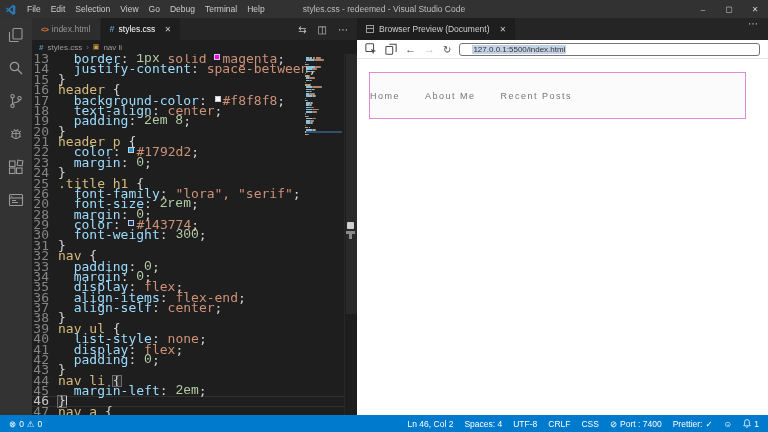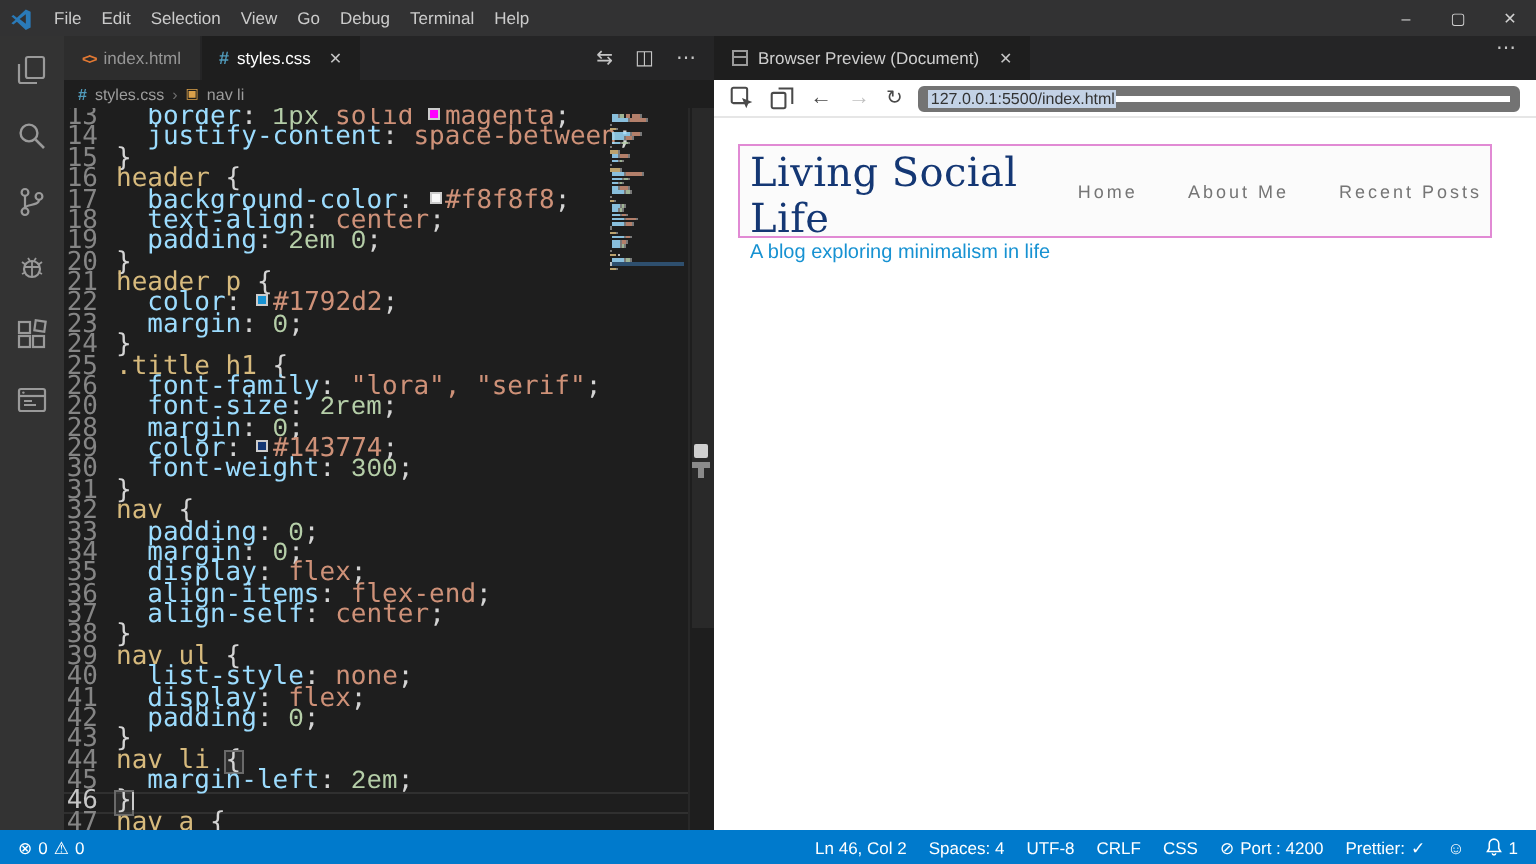--- a/index.html
+++ b/index.html
@@ -85,22 +85,22 @@
   .panel-more { margin-left:auto; color:#c5c5c5; padding-right:10px; font-size:10px; }
 
   .browser-toolbar {
     height:19px; background:#ffffff; border-bottom:1px solid #e6e6e6;
     display:flex; align-items:center; gap:8px; padding:0 8px; flex-shrink:0; color:#4a4a4a;
   }
   .nav-arrow { font-size:11px; line-height:1; color:#4a4a4a; }
   .nav-arrow.disabled { color:#c0c0c0; }
   .refresh-ico { font-size:10px; color:#4a4a4a; }
   .url-bar {
-    flex:1; height:13px; border:5px solid #737373; border-radius:3px;
-    display:flex; align-items:center; padding:0 0; font-size:8px; color:#333333; background:#ffffff;
+    flex:1; height:13px; border:1px solid #737373; border-radius:3px;
+    display:flex; align-items:center; padding:0 12px; font-size:8px; color:#333333; background:#ffffff;
   }
   .url-sel { background:#c3d2e6; padding:0 1px; }
 
   .page { flex:1; background:#ffffff; position:relative; overflow:hidden; }
   .site-header {
     position:absolute; left:12px; right:22px; top:13px; height:47px;
     background:#fbfbfb; border:1px solid #e18ad4;
     display:flex; justify-content:space-between;
   }
   .site-title-block { padding:2px 0 0 5px; }
@@ -132,20 +132,21 @@
     <div class="menus" id="menus">
         <span>File</span>
         <span>Edit</span>
         <span>Selection</span>
         <span>View</span>
         <span>Go</span>
         <span>Debug</span>
         <span>Terminal</span>
         <span>Help</span>
       </div>
+    <div class="win-title">styles.css - redeemed - Visual Studio Code</div>
     <div class="win-controls">
       <span>–</span>
       <span>▢</span>
       <span>✕</span>
     </div>
   </div>
 
   <div class="main">
 
     <div class="activitybar">
@@ -415,21 +416,21 @@
           <div class="scroll-thumb"></div>
           <div class="sash-deco1"></div>
           <div class="sash-deco2"></div>
         </div>
       <div class="code-line"><span class="gutter">13</span><span class="tk-pun">  </span><span class="tk-prop">border</span><span class="tk-pun">: </span><span class="tk-num">1px</span><span class="tk-pun"> </span><span class="tk-val">solid</span><span class="tk-pun"> </span><span class="swatch" style="background: rgb(255, 0, 255);"></span><span class="tk-val">magenta</span><span class="tk-pun">;</span></div>
           <div class="code-line"><span class="gutter">14</span><span class="tk-pun">  </span><span class="tk-prop">justify-content</span><span class="tk-pun">: </span><span class="tk-val">space-between</span><span class="tk-pun">;</span></div>
           <div class="code-line"><span class="gutter">15</span><span class="tk-pun">}</span></div>
           <div class="code-line"><span class="gutter">16</span><span class="tk-sel">header</span><span class="tk-pun"> {</span></div>
           <div class="code-line"><span class="gutter">17</span><span class="tk-pun">  </span><span class="tk-prop">background-color</span><span class="tk-pun">: </span><span class="swatch" style="background: rgb(248, 248, 248);"></span><span class="tk-val">#f8f8f8</span><span class="tk-pun">;</span></div>
           <div class="code-line"><span class="gutter">18</span><span class="tk-pun">  </span><span class="tk-prop">text-align</span><span class="tk-pun">: </span><span class="tk-val">center</span><span class="tk-pun">;</span></div>
-          <div class="code-line"><span class="gutter">19</span><span class="tk-pun">  </span><span class="tk-prop">padding</span><span class="tk-pun">: </span><span class="tk-num">2em 0</span><span class="tk-pun">;</span></div>
+          <div class="code-line"><span class="gutter">19</span><span class="tk-pun">  </span><span class="tk-prop">padding</span><span class="tk-pun">: </span><span class="tk-num">2em 8</span><span class="tk-pun">;</span></div>
           <div class="code-line"><span class="gutter">20</span><span class="tk-pun">}</span></div>
           <div class="code-line"><span class="gutter">21</span><span class="tk-sel">header p</span><span class="tk-pun"> {</span></div>
           <div class="code-line"><span class="gutter">22</span><span class="tk-pun">  </span><span class="tk-prop">color</span><span class="tk-pun">: </span><span class="swatch" style="background: rgb(23, 146, 210);"></span><span class="tk-val">#1792d2</span><span class="tk-pun">;</span></div>
           <div class="code-line"><span class="gutter">23</span><span class="tk-pun">  </span><span class="tk-prop">margin</span><span class="tk-pun">: </span><span class="tk-num">0</span><span class="tk-pun">;</span></div>
           <div class="code-line"><span class="gutter">24</span><span class="tk-pun">}</span></div>
           <div class="code-line"><span class="gutter">25</span><span class="tk-sel">.title h1</span><span class="tk-pun"> {</span></div>
           <div class="code-line"><span class="gutter">26</span><span class="tk-pun">  </span><span class="tk-prop">font-family</span><span class="tk-pun">: </span><span class="tk-val">"lora", "serif"</span><span class="tk-pun">;</span></div>
           <div class="code-line"><span class="gutter">20</span><span class="tk-pun">  </span><span class="tk-prop">font-size</span><span class="tk-pun">: </span><span class="tk-num">2rem</span><span class="tk-pun">;</span></div>
           <div class="code-line"><span class="gutter">28</span><span class="tk-pun">  </span><span class="tk-prop">margin</span><span class="tk-pun">: </span><span class="tk-num">0</span><span class="tk-pun">;</span></div>
           <div class="code-line"><span class="gutter">29</span><span class="tk-pun">  </span><span class="tk-prop">color</span><span class="tk-pun">: </span><span class="swatch" style="background: rgb(20, 55, 116);"></span><span class="tk-val">#143774</span><span class="tk-pun">;</span></div>
@@ -476,24 +477,20 @@
         <span class="nav-arrow">←</span>
         <span class="nav-arrow disabled">→</span>
         <span class="refresh-ico">↻</span>
         <div class="url-bar">
           <span class="url-sel">127.0.0.1:5500/index.html</span>
         </div>
       </div>
 
       <div class="page">
         <div class="site-header">
-          <div class="site-title-block">
-            <h1 class="site-title">Living Social Life</h1>
-            <p class="site-subtitle">A blog exploring minimalism in life</p>
-          </div>
           <div class="site-nav" id="sitenav">
               <span>Home</span>
               <span>About Me</span>
               <span>Recent Posts</span>
             </div>
         </div>
       </div>
     </div>
   </div>
 
@@ -507,21 +504,21 @@
       </span>
     </div>
     <div class="sb-group">
       <span class="sb-item">Ln 46, Col 2</span>
       <span class="sb-item">Spaces: 4</span>
       <span class="sb-item">UTF-8</span>
       <span class="sb-item">CRLF</span>
       <span class="sb-item">CSS</span>
       <span class="sb-item">
         <span class="sb-ico">⊘</span>
-        <span>Port : 4200</span>
+        <span>Port : 7400</span>
       </span>
       <span class="sb-item">
         <span>Prettier:</span>
         <span class="sb-ico">✓</span>
       </span>
       <span class="sb-item">☺</span>
       <span class="sb-item">
         <svg width="8" height="9" viewBox="0 0 14 16">
           <path d="M7 1a4.2 4.2 0 0 0-4.2 4.2v4L1.2 12h11.6l-1.6-2.8v-4A4.2 4.2 0 0 0 7 1z" fill="none" stroke="#ffffff" stroke-width="1.4"></path>
           <path d="M5.5 13.5a1.5 1.5 0 0 0 3 0" fill="none" stroke="#ffffff" stroke-width="1.4"></path>

